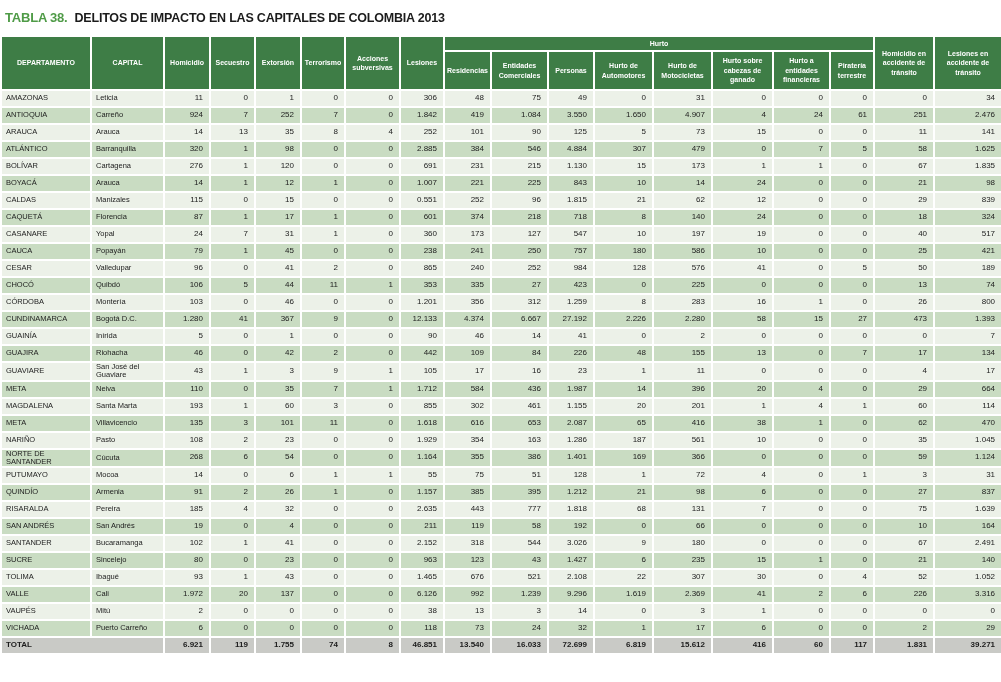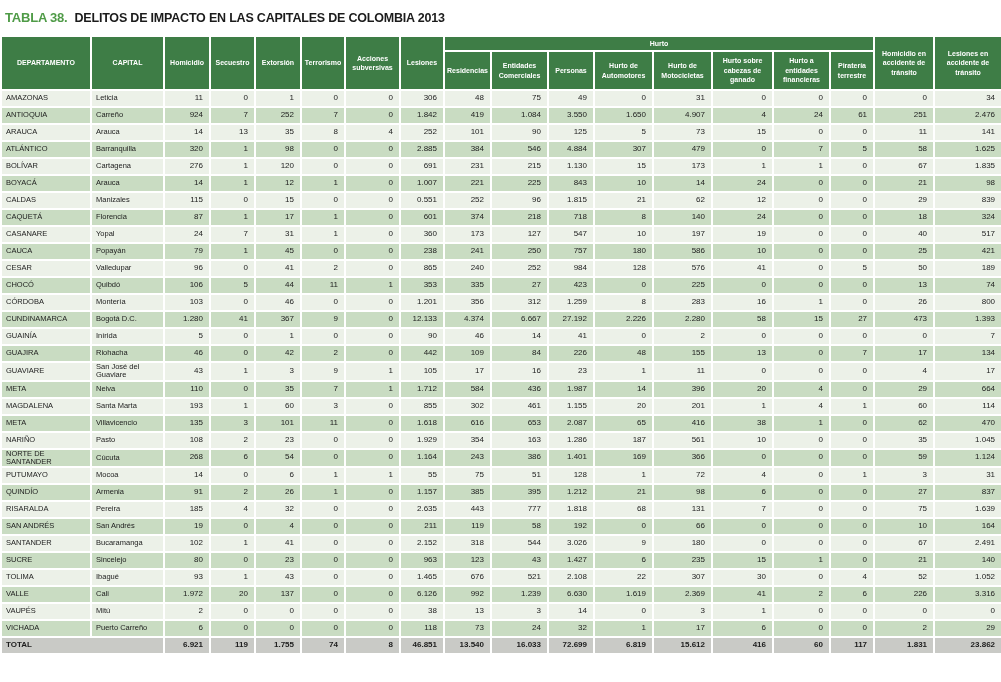--- a/index.html
+++ b/index.html
@@ -543,21 +543,21 @@
       </tr>
       <tr class="even">
         <td class="dept">NORTE DE SANTANDER</td>
         <td class="cap">Cúcuta</td>
         <td class="num">268</td>
         <td class="num">6</td>
         <td class="num">54</td>
         <td class="num">0</td>
         <td class="num">0</td>
         <td class="num">1.164</td>
-        <td class="num">243</td>
+        <td class="num">355</td>
         <td class="num">386</td>
         <td class="num">1.401</td>
         <td class="num">169</td>
         <td class="num">366</td>
         <td class="num">0</td>
         <td class="num">0</td>
         <td class="num">0</td>
         <td class="num">59</td>
         <td class="num">1.124</td>
       </tr>
@@ -705,21 +705,21 @@
         <td class="dept">VALLE</td>
         <td class="cap">Cali</td>
         <td class="num">1.972</td>
         <td class="num">20</td>
         <td class="num">137</td>
         <td class="num">0</td>
         <td class="num">0</td>
         <td class="num">6.126</td>
         <td class="num">992</td>
         <td class="num">1.239</td>
-        <td class="num">6.630</td>
+        <td class="num">9.296</td>
         <td class="num">1.619</td>
         <td class="num">2.369</td>
         <td class="num">41</td>
         <td class="num">2</td>
         <td class="num">6</td>
         <td class="num">226</td>
         <td class="num">3.316</td>
       </tr>
       <tr class="odd">
         <td class="dept">VAUPÉS</td>
@@ -771,16 +771,16 @@
         <td class="num">46.851</td>
         <td class="num">13.540</td>
         <td class="num">16.033</td>
         <td class="num">72.699</td>
         <td class="num">6.819</td>
         <td class="num">15.612</td>
         <td class="num">416</td>
         <td class="num">60</td>
         <td class="num">117</td>
         <td class="num">1.831</td>
-        <td class="num">23.862</td>
+        <td class="num">39.271</td>
       </tr>
     </tbody>
 </table>
 
 </body></html>

